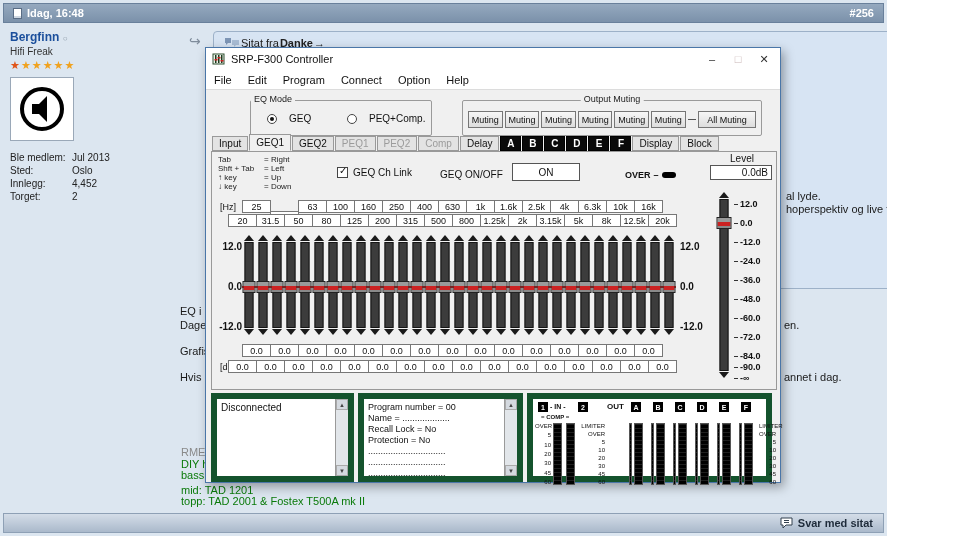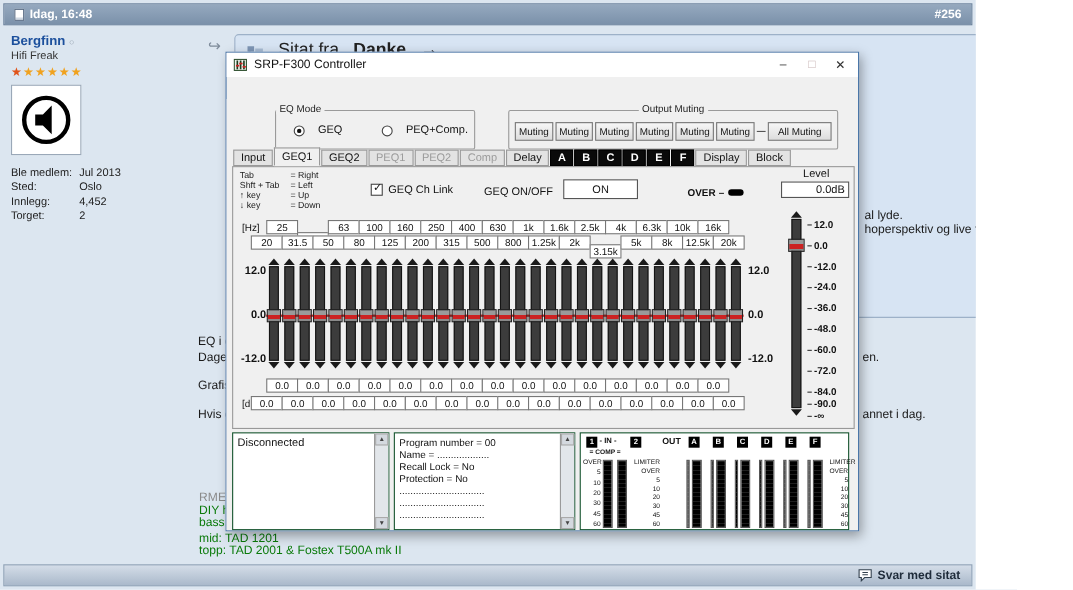--- a/index.html
+++ b/index.html
@@ -22,21 +22,21 @@
   .stars{margin-top:2px;font-size:11px;letter-spacing:1px}
   .stars span:first-child{color:#e0541a}.stars span{color:#f0a21f}
   .avatar{margin-top:5px;width:64px;height:64px;background:#fff;border:1px solid #9aa8b8;display:flex;align-items:center;justify-content:center}
   .ufields{margin-top:10px;font-size:10px;color:#222}
   .ufields .row{display:flex;line-height:13px}
   .ufields .lab{width:62px}
 
   .quotebox{position:absolute;left:213px;top:31px;width:722px;height:258px;background:#d7e4f3;
     border:1px solid #9db1c8;border-radius:4px}
   .reply-arrow{position:absolute;left:189px;top:33px;font-size:14px;color:#7f8c9b}
-  .qhead{position:absolute;left:10px;top:5px;display:flex;align-items:center;gap:13px;font-size:16px;color:#222}
+  .qhead{position:absolute;left:10px;top:5px;display:flex;align-items:flex-start;gap:1px;font-size:11px;color:#222}
   .qhead b{text-decoration:underline}
   .frag{position:absolute;font-size:11px;color:#1a1a1a;white-space:nowrap}
   .sig-muted{color:#8a8a8a !important}
   .sig{color:#0a7a0a}
 
   
   .app{position:absolute;left:205px;top:47px;width:576px;height:436px;background:#f0f0f0;
     border:1px solid #4a76a8;box-shadow:3px 4px 10px rgba(0,0,0,.35);z-index:10}
   .titlebar{height:22px;background:#fff;display:flex;align-items:center;padding:0 6px;gap:6px}
   .titlebar .title{font-size:11px;color:#111;flex:1}
@@ -91,21 +91,21 @@
   .band-handle{position:absolute;left:50%;transform:translateX(-50%);top:46px;width:13px;height:12px;
     background:linear-gradient(#9a9a9a 0 4px,#cc2222 4px 8px,#8a8a8a 8px 12px);border:1px solid #222;z-index:2}
   .zeroline{position:absolute;left:30px;top:134px;width:434px;height:2px;background:#c22;z-index:1}
   .eqscale{position:absolute;font-size:10px;font-weight:bold;color:#111;width:30px}
   .fader{position:absolute;left:504px;top:40px;width:16px;height:186px}
   .fader .band-track{top:7px;height:172px}
   .fader .band-handle{top:25px;width:15px}
   .tick{position:absolute;width:4px;height:1px;background:#333}
   .lscale{position:absolute;left:528px;width:34px;font-size:9px;font-weight:bold;color:#111;white-space:nowrap}
 
-  .subpanel{position:absolute;top:303px;height:89px;background:#fff;border:1px solid #14532d}
+  .subpanel{position:absolute;top:303px;height:89px;background:#fff;border:6px solid #14532d}
   .sb{position:absolute;right:0;top:0;bottom:0;width:13px;background:#e2e6ea;border-left:1px solid #9a9a9a}
   .sb .a{position:absolute;left:0;right:0;height:11px;font-size:6px;color:#444;display:flex;align-items:center;justify-content:center;background:#d4d9df;border:1px solid #aaa}
   .sb .a.up{top:0}.sb .a.dn{bottom:0}
   .ptext{position:absolute;left:4px;top:3px;right:15px;font-size:9px;line-height:11px;color:#111;white-space:pre}
 
   
   .msq{position:absolute;width:10px;height:10px;background:#000;color:#fff;font-size:7px;font-weight:bold;
     display:flex;align-items:center;justify-content:center}
   .mlab{position:absolute;font-size:7px;font-weight:bold;color:#111;white-space:nowrap}
   .meter{position:absolute;top:24px;height:62px;background:repeating-linear-gradient(0deg,#000 0 3px,#1f1f1f 3px 4px);border:1px solid #555}
@@ -197,20 +197,28 @@
           <rect x="9" y="2" width="1.5" height="8" fill="#1c3b1c"></rect>
         <rect x="2.5" y="6" width="3" height="1.5" fill="#c22"></rect>
           <rect x="5.5" y="4" width="3" height="1.5" fill="#c22"></rect>
           <rect x="8.5" y="7" width="3" height="1.5" fill="#c22"></rect>
       </svg>
       <span class="title">SRP-F300 Controller</span>
       <span class="win-btn">–</span>
       <span class="win-btn dis">□</span>
       <span class="win-btn">✕</span>
     </div>
+    <div class="menubar" id="menubar">
+        <div class="menu-item">File</div>
+        <div class="menu-item">Edit</div>
+        <div class="menu-item">Program</div>
+        <div class="menu-item">Connect</div>
+        <div class="menu-item">Option</div>
+        <div class="menu-item">Help</div>
+      </div>
 
     <div class="client">
 
       <div class="gbox" style="left:44px;top:10px;width:182px;height:36px">
         <span class="cap" style="left:0">EQ Mode</span>
         <div id="eqmode-opts">
             <label class="radio" style="left: 16px;">
               <span class="rdot sel"></span>
               <span>GEQ</span>
             </label>
@@ -302,21 +310,21 @@
             <div class="fbox" style="left: 44px; top: 62px;">31.5</div>
             <div class="fbox" style="left: 72px; top: 62px;">50</div>
             <div class="fbox" style="left: 100px; top: 62px;">80</div>
             <div class="fbox" style="left: 128px; top: 62px;">125</div>
             <div class="fbox" style="left: 156px; top: 62px;">200</div>
             <div class="fbox" style="left: 184px; top: 62px;">315</div>
             <div class="fbox" style="left: 212px; top: 62px;">500</div>
             <div class="fbox" style="left: 240px; top: 62px;">800</div>
             <div class="fbox" style="left: 268px; top: 62px;">1.25k</div>
             <div class="fbox" style="left: 296px; top: 62px;">2k</div>
-            <div class="fbox" style="left: 324px; top: 62px; margin-top: 8px;">3.15k</div>
+            <div class="fbox" style="left: 324px; top: 62px;">3.15k</div>
             <div class="fbox" style="left: 352px; top: 62px;">5k</div>
             <div class="fbox" style="left: 380px; top: 62px;">8k</div>
             <div class="fbox" style="left: 408px; top: 62px;">12.5k</div>
             <div class="fbox" style="left: 436px; top: 62px;">20k</div>
           </div>
 
         <div class="zeroline"></div>
         <div class="bands" id="bands">
             <div class="band-col" style="left: 0px;">
               <div class="tri up"></div>

